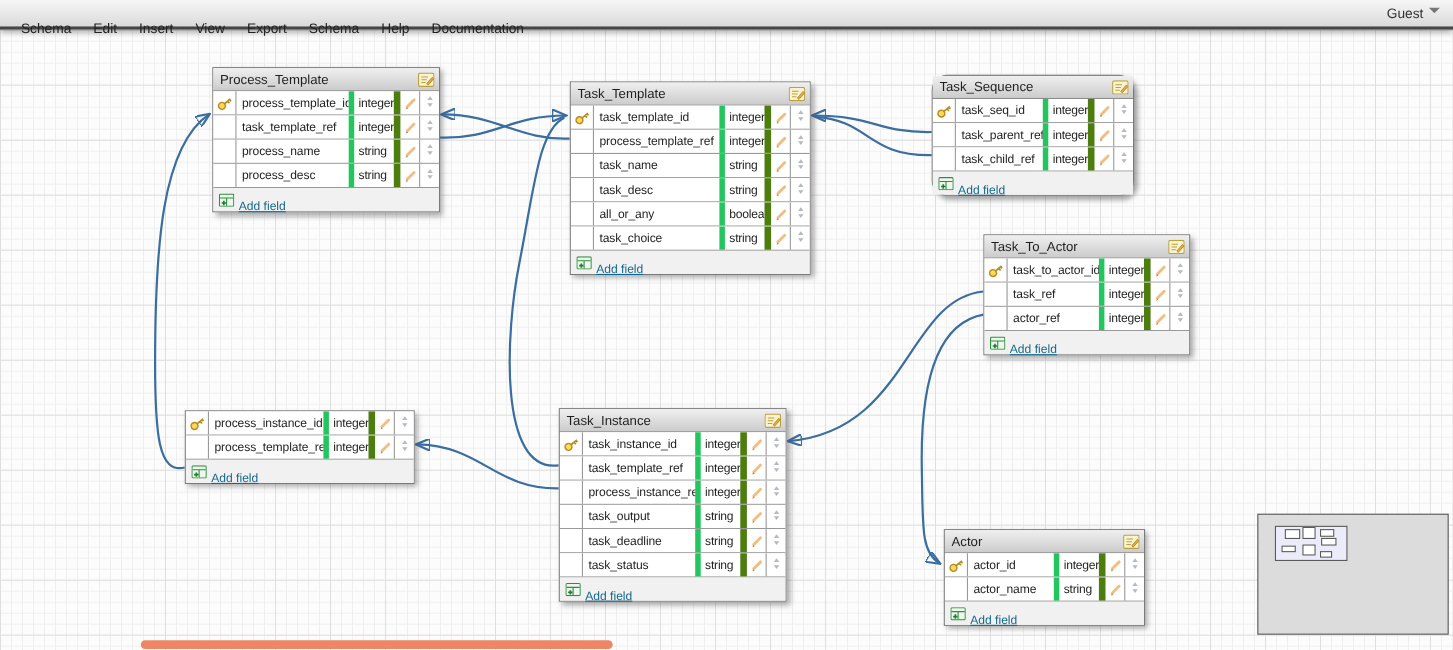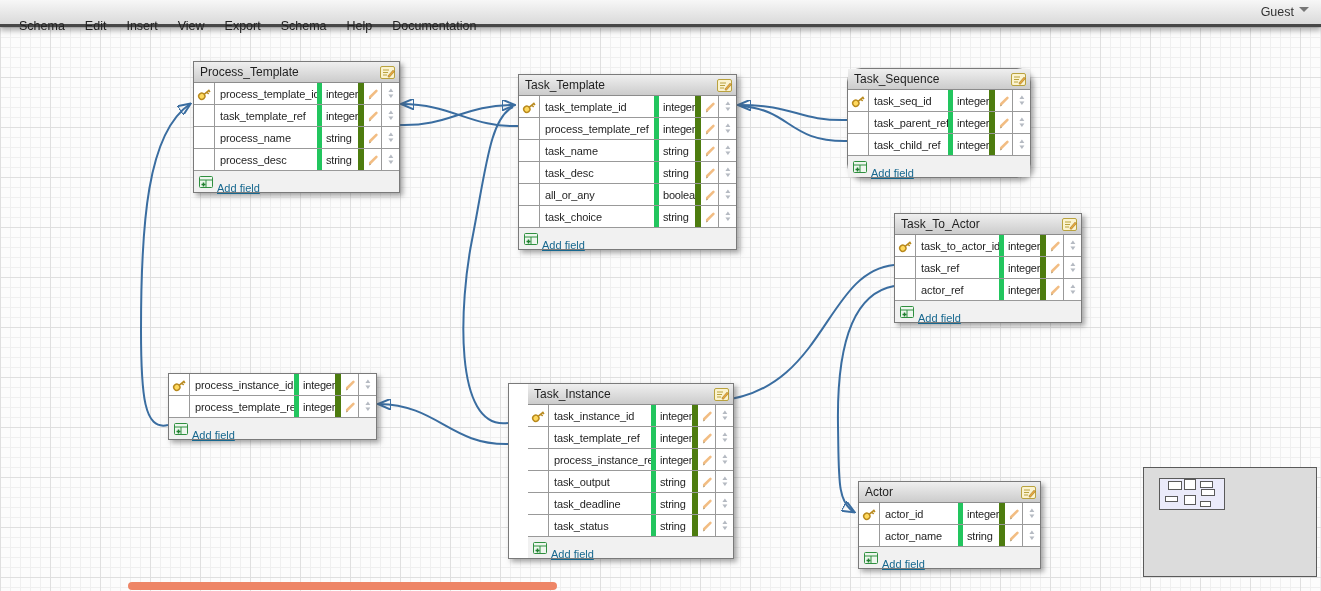--- a/index.html
+++ b/index.html
@@ -502,21 +502,21 @@
       <a class="addf" style="color: rgb(23, 104, 143);">
         <svg width="14" height="12" viewBox="0 0 14 12">
           <rect x="0.5" y="0.5" width="13" height="11" rx="1" fill="#eef7ee" stroke="#2f8f3f"></rect>
           <path d="M1 4 H13 M7 4 V11" stroke="#2f8f3f" fill="none"></path>
           <path d="M2.5 8.5 h4 M4.5 6.5 v4" stroke="#1f7f2f" stroke-width="1.5" fill="none"></path>
         </svg>
         <span class="addtxt">Add field</span>
       </a>
     </div>
   </div>
-<div class="table" style="left:508px;top:383px;width:205px;padding-left:19px;">
+<div class="table" style="left:508px;top:371px;width:205px;">
     <div class="thead">
       <span class="ttitle">Task_Instance</span>
       <span class="ticon">
         <svg width="15" height="13" viewBox="0 0 15 13">
           <rect x="0.5" y="0.5" width="14" height="12" rx="1.5" fill="#fbf3cf" stroke="#b9a23f"></rect>
           <path d="M3 4 h6 M3 6.5 h5 M3 9 h4" stroke="#b9a23f" stroke-width="1" fill="none"></path>
           <path d="M7.8 10.2 L13 4.2 L14.4 5.6 L9.2 11.4 z" fill="#e9a83c" stroke="#9a7420" stroke-width="0.6"></path>
         </svg>
       </span>
     </div>

